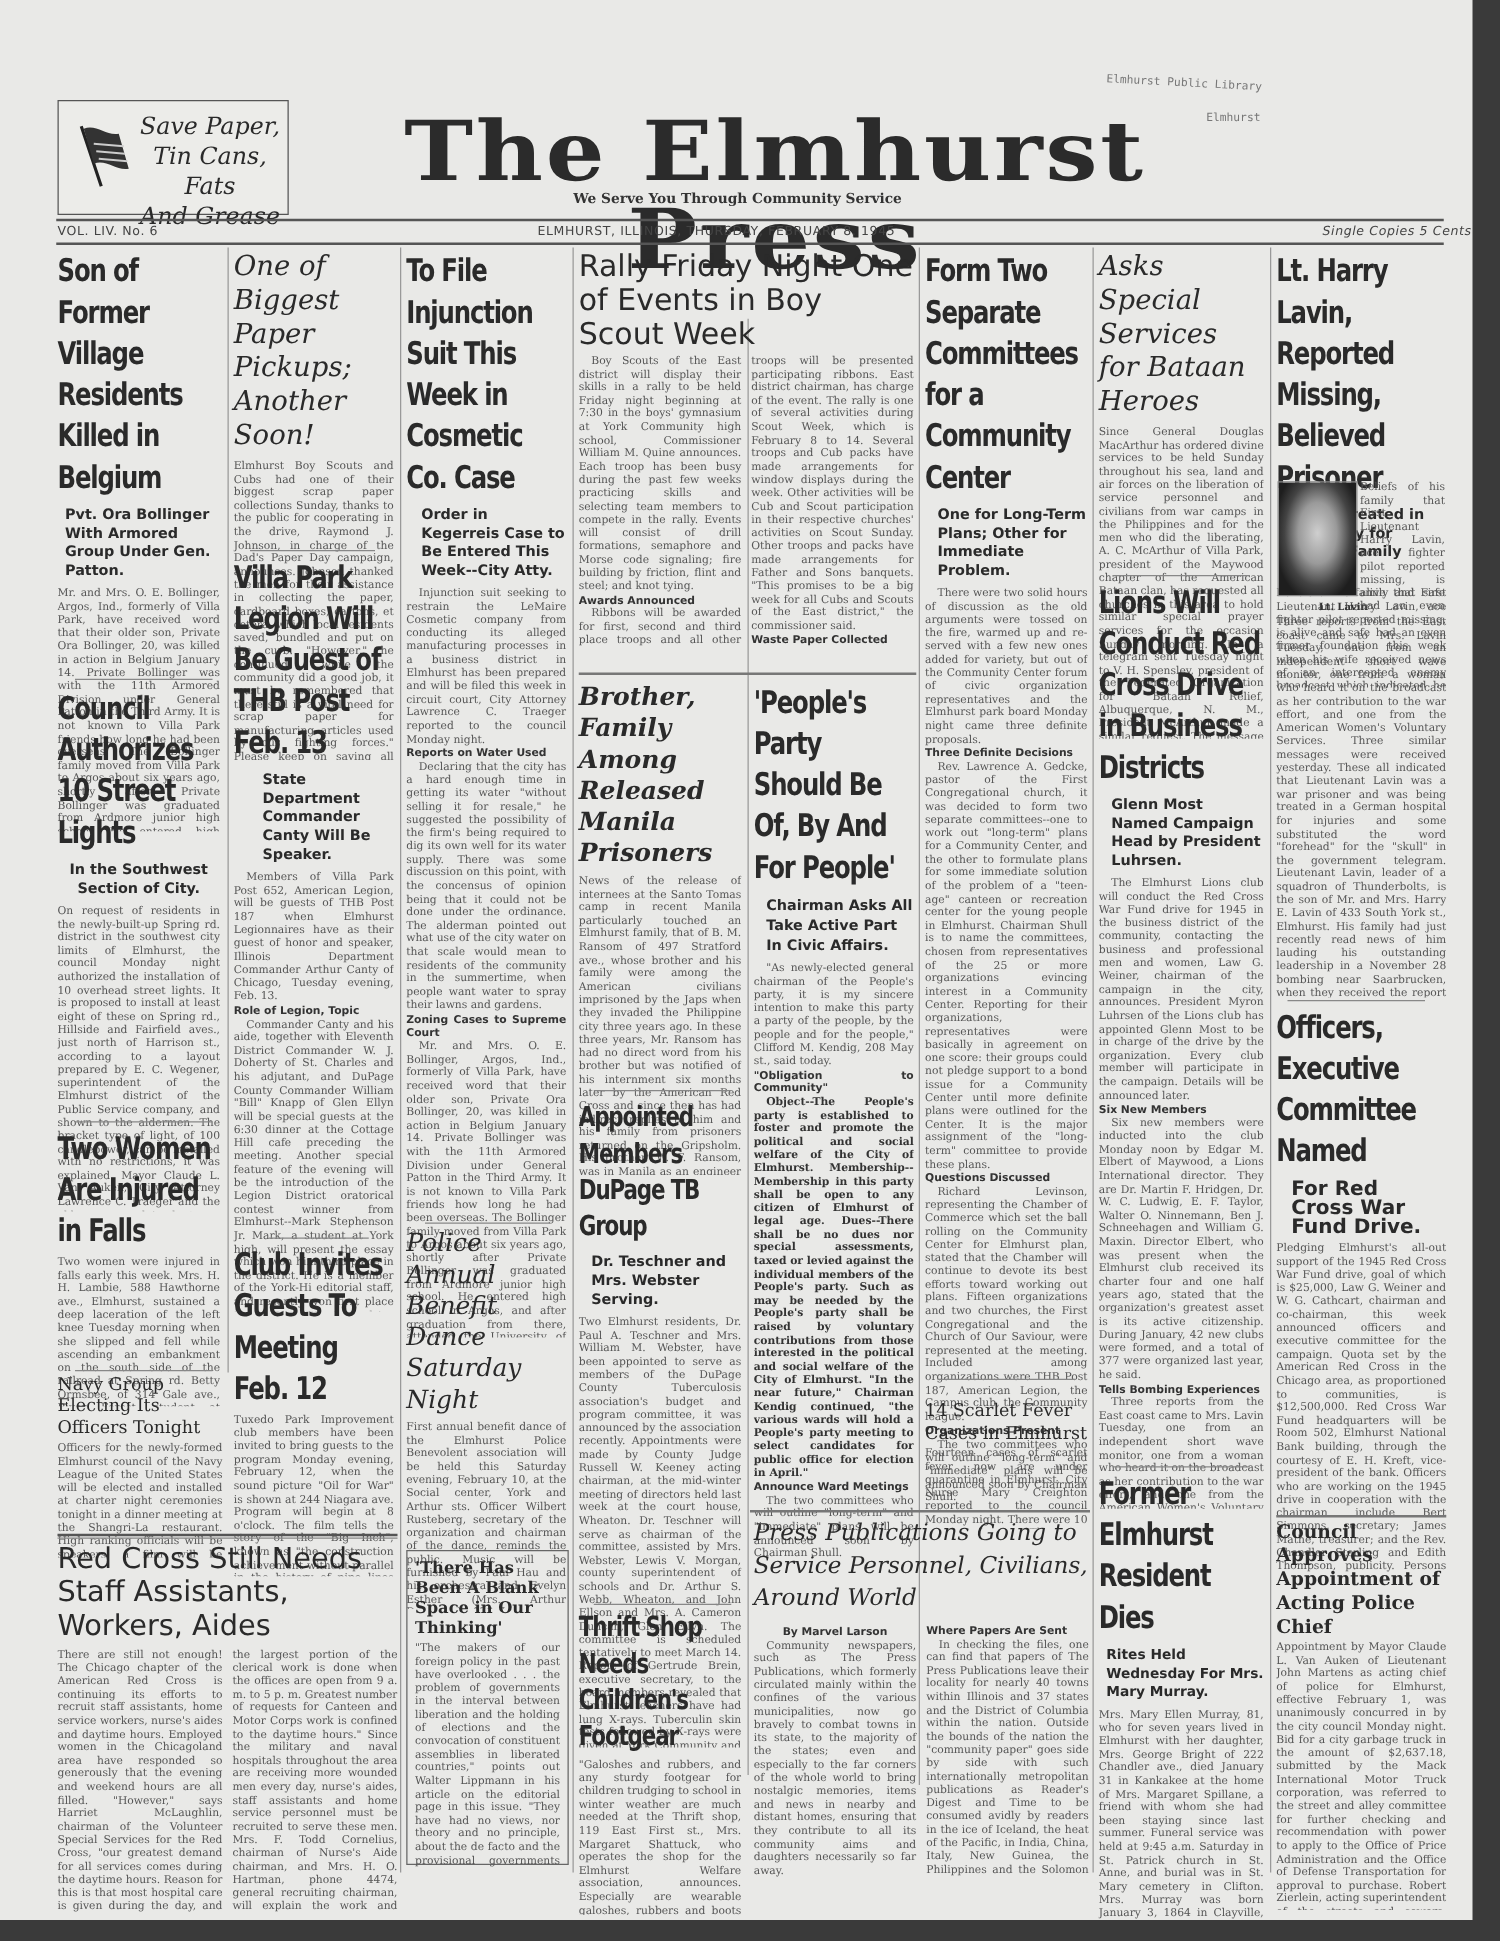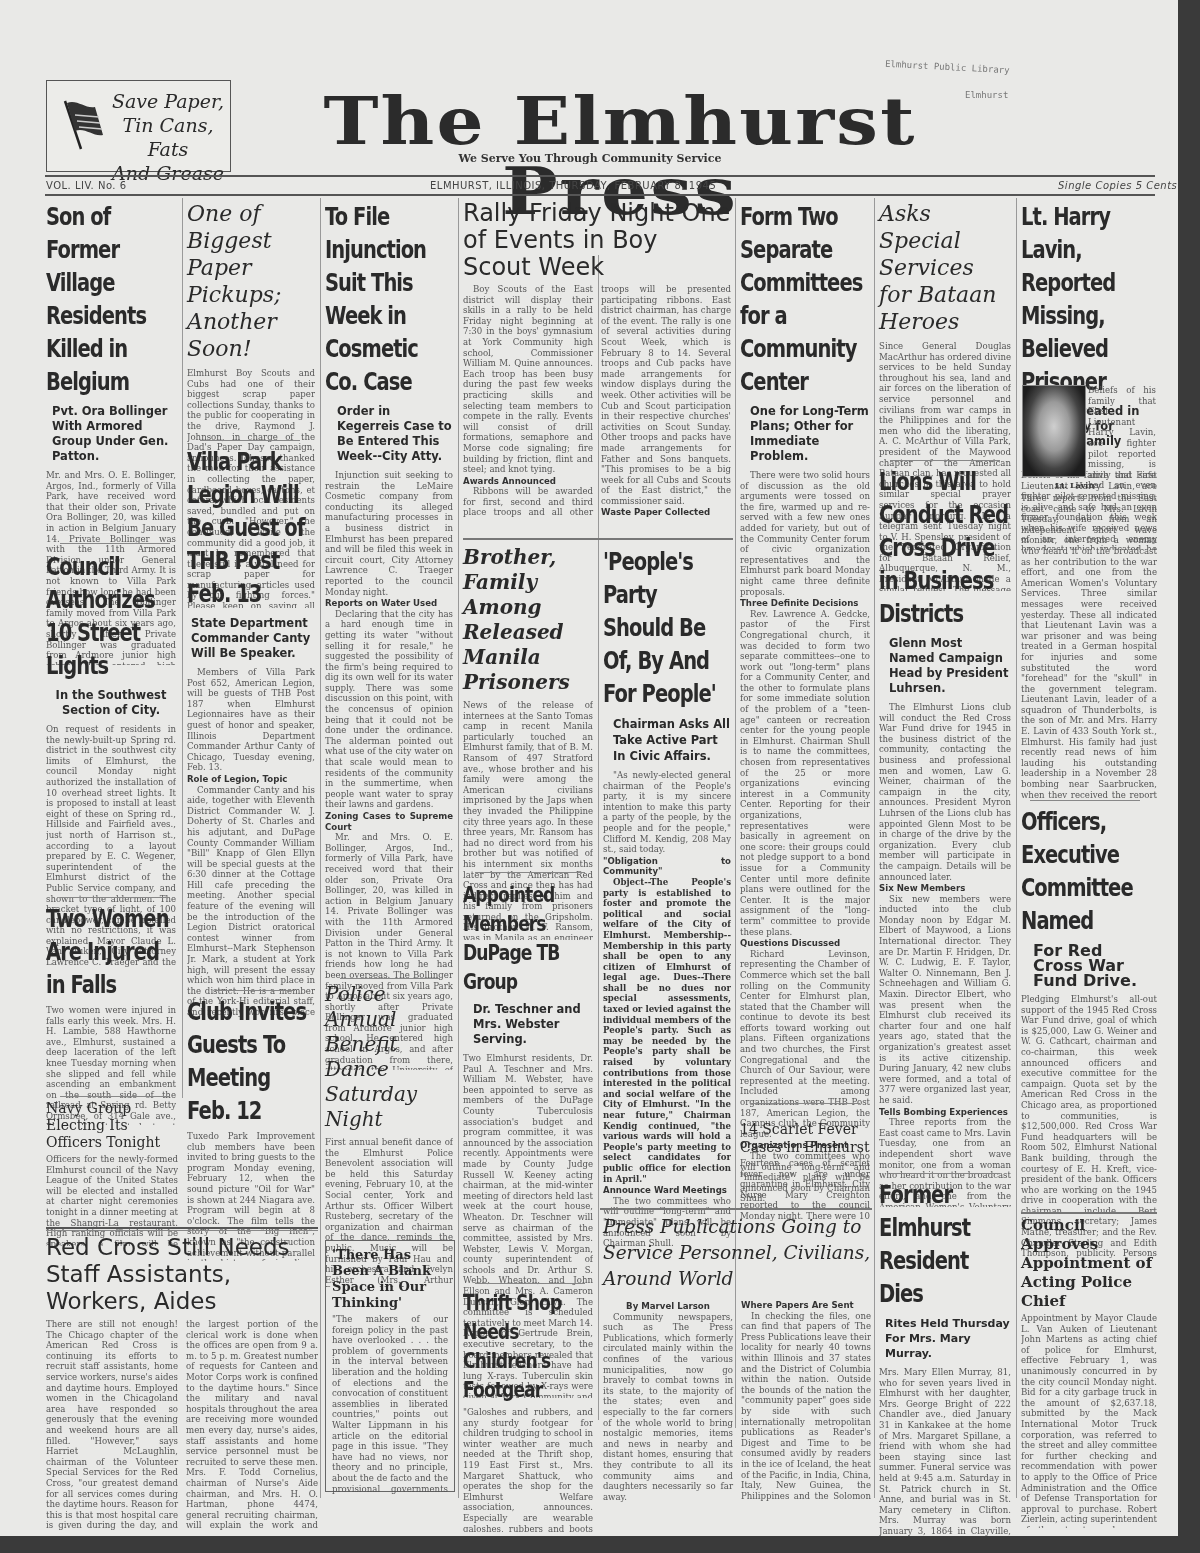--- a/index.html
+++ b/index.html
@@ -93,21 +93,21 @@
   </div>
 
   <div class="col" style="left:187px;top:200px;width:128px;">
     <div class="hl-ital">One of Biggest Paper Pickups; Another Soon!</div>
     <div class="body" style="height:240px;overflow:hidden;margin-top:6px;">Elmhurst Boy Scouts and Cubs had one of their biggest scrap paper collections Sunday, thanks to the public for cooperating in the drive, Raymond J. Johnson, in charge of the Dad's Paper Day campaign, announces. Johnson thanked the men for their assistance in collecting the paper, cardboard boxes, cartons, et cetera, which local residents saved, bundled and put on the curb. "However," he continued, "while the community did a good job, it must be remembered that there still is a vital need for scrap paper for manufacturing articles used by our fighting forces." Please keep on saving all your paper, for there will be another scrap paper collection within a month," Johnson concluded. Date of the pickup will be announced later in The Press Publications.</div>
   </div>
   <div class="hline" style="left:200px;top:440px;width:100px;"></div>
 
   <div class="col" style="left:187px;top:445px;width:128px;">
     <div class="hl-cond">Villa Park Legion Will Be Guest of THB Post Feb. 13</div>
-    <div class="deck" style="font-size:11.5px;line-height:15px;margin-left:4px;">State Department Commander Canty Will Be Speaker.</div>
+    <div class="deck" style="font-size:11.5px;line-height:15px;margin-left:23px;">State Department Commander Canty Will Be Speaker.</div>
     <div class="body" style="height:352px;overflow:hidden;">
       <p>Members of Villa Park Post 652, American Legion, will be guests of THB Post 187 when Elmhurst Legionnaires have as their guest of honor and speaker, Illinois Department Commander Arthur Canty of Chicago, Tuesday evening, Feb. 13.</p>
       <div class="sub">Role of Legion, Topic</div>
       <p>Commander Canty and his aide, together with Eleventh District Commander W. J. Doherty of St. Charles and his adjutant, and DuPage County Commander William "Bill" Knapp of Glen Ellyn will be special guests at the 6:30 dinner at the Cottage Hill cafe preceding the meeting. Another special feature of the evening will be the introduction of the Legion District oratorical contest winner from Elmhurst--Mark Stephenson Jr. Mark, a student at York high, will present the essay which won him third place in the district. He is a member of the York-Hi editorial staff, and recently won first place in the Sixth War Loan drive letter contest on the conservation of tin for war. The contest was sponsored by Soukup's.</p>
     </div>
   </div>
   <div class="hline" style="left:215px;top:990px;width:80px;"></div>
 
   <div class="col" style="left:187px;top:995px;width:128px;">
     <div class="hl-cond">Club Invites Guests To Meeting Feb. 12</div>
@@ -202,21 +202,21 @@
       <div class="sub">Six New Members</div>
       <p>Six new members were inducted into the club Monday noon by Edgar M. Elbert of Maywood, a Lions International director. They are Dr. Martin F. Hridgen, Dr. W. C. Ludwig, E. F. Taylor, Walter O. Ninnemann, Ben J. Schneehagen and William G. Maxin. Director Elbert, who was present when the Elmhurst club received its charter four and one half years ago, stated that the organization's greatest asset is its active citizenship. During January, 42 new clubs were formed, and a total of 377 were organized last year, he said.</p>
       <div class="sub">Tells Bombing Experiences</div>
       <p>Three reports from the East coast came to Mrs. Lavin Tuesday, one from an independent short wave monitor, one from a woman who heard it on the broadcast as her contribution to the war effort, and one from the American Women's Voluntary Services. Three similar messages were received yesterday. These all indicated that Lieutenant Lavin was a war prisoner and was being treated in a German hospital for injuries and some substituted the word "forehead" for the "skull" in the government telegram. Lieutenant Lavin, leader of a squadron of Thunderbolts, is the son of Mr. and Mrs. Harry E. Lavin of 433 South York st., Elmhurst. His family had just recently read news of him lauding his outstanding leadership in a November 28 bombing near Saarbrucken, when they received the report that their hero son was "missing since December 2."</p>
     </div>
   </div>
   <div class="hline" style="left:890px;top:1173px;width:110px;"></div>
 
   <div class="col" style="left:879px;top:1178px;width:132px;">
     <div class="hl-cond">Former Elmhurst Resident Dies</div>
-    <div class="deck" style="font-size:11px;line-height:15px;margin-left:6px;">Rites Held Thursday For Mrs. Mary Murray.</div>
+    <div class="deck" style="font-size:11px;line-height:15px;margin-left:6px;">Rites Held Wednesday For Mrs. Mary Murray.</div>
     <div class="body" style="height:225px;overflow:hidden;">Mrs. Mary Ellen Murray, 81, who for seven years lived in Elmhurst with her daughter, Mrs. George Bright of 222 Chandler ave., died January 31 in Kankakee at the home of Mrs. Margaret Spillane, a friend with whom she had been staying since last summer. Funeral service was held at 9:45 a.m. Saturday in St. Patrick church in St. Anne, and burial was in St. Mary cemetery in Clifton. Mrs. Murray was born January 3, 1864 in Clayville, N. Y. She served as a registered nurse in Illinois and Iowa and lived 15 years in Mt. Vernon, Ia. Her husband, Richard J. Murray, preceded her in death. Besides her daughter, she is survived by three grandchildren and a great-grandchild. Mrs. Bright, who was with her mother shortly before her death, returned to Elmhurst Monday.</div>
   </div>
 
   <div class="col" style="left:1021px;top:200px;width:136px;">
     <div class="hl-cond">Lt. Harry Lavin, Reported Missing, Believed Prisoner</div>
     <div class="deck" style="font-size:11.5px;line-height:15px;margin-left:12px;">Being Treated in Germany for Burns, Family Hears.</div>
     <div class="body" style="height:80px;overflow:hidden;">Beliefs of his family that First Lieutenant Harry Lavin, ace fighter pilot reported missing, is alive and safe had an even firmer foundation this week when his wife received news of an intercepted enemy broadcast which indicated he had been captured by the Germans. One report came to his wife, the former Miss Ann Merkel, of Lombard, from the government. It read the following enemy propaganda broadcast from Germany has been intercepted: 'First and second degree burns, face, skull, right hand and wrist. General condition of First Lieutenant Harry Lavin is good.' Pending further confirmation this report does not establish a status as a prisoner of war. Additional information received will be furnished.</div>
   </div>
   <div class="photo" style="left:1022px;top:385px;width:62px;height:90px;"></div>
   <div class="caption" style="left:1035px;top:480px;padding-left:20px;">Lt. Lavin</div>

